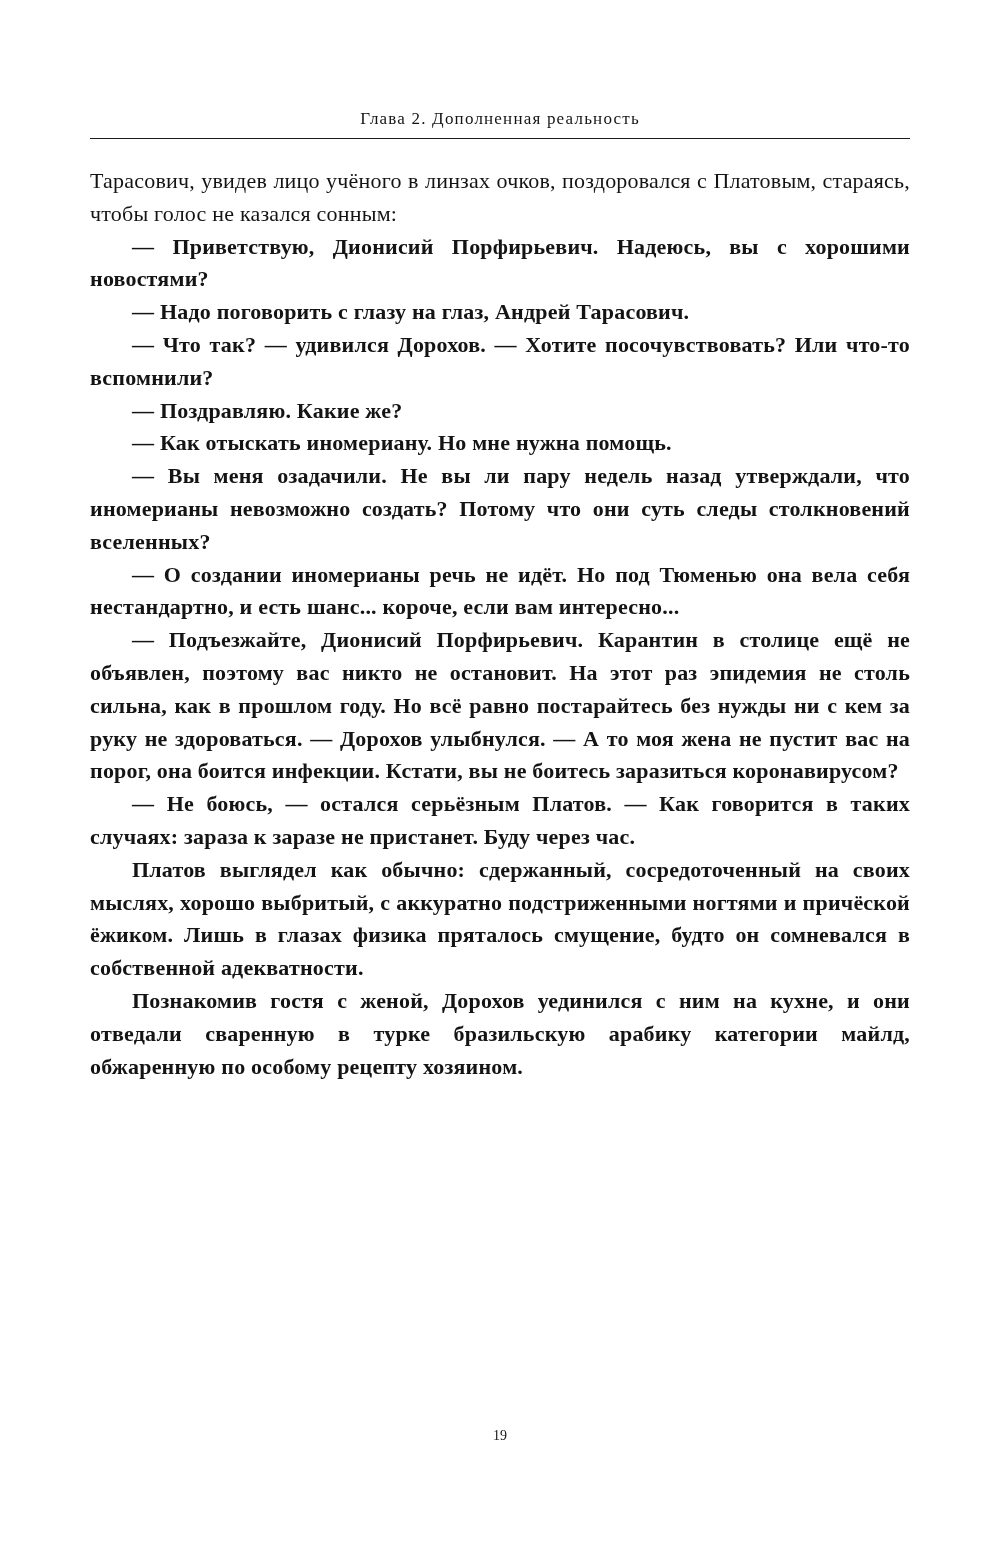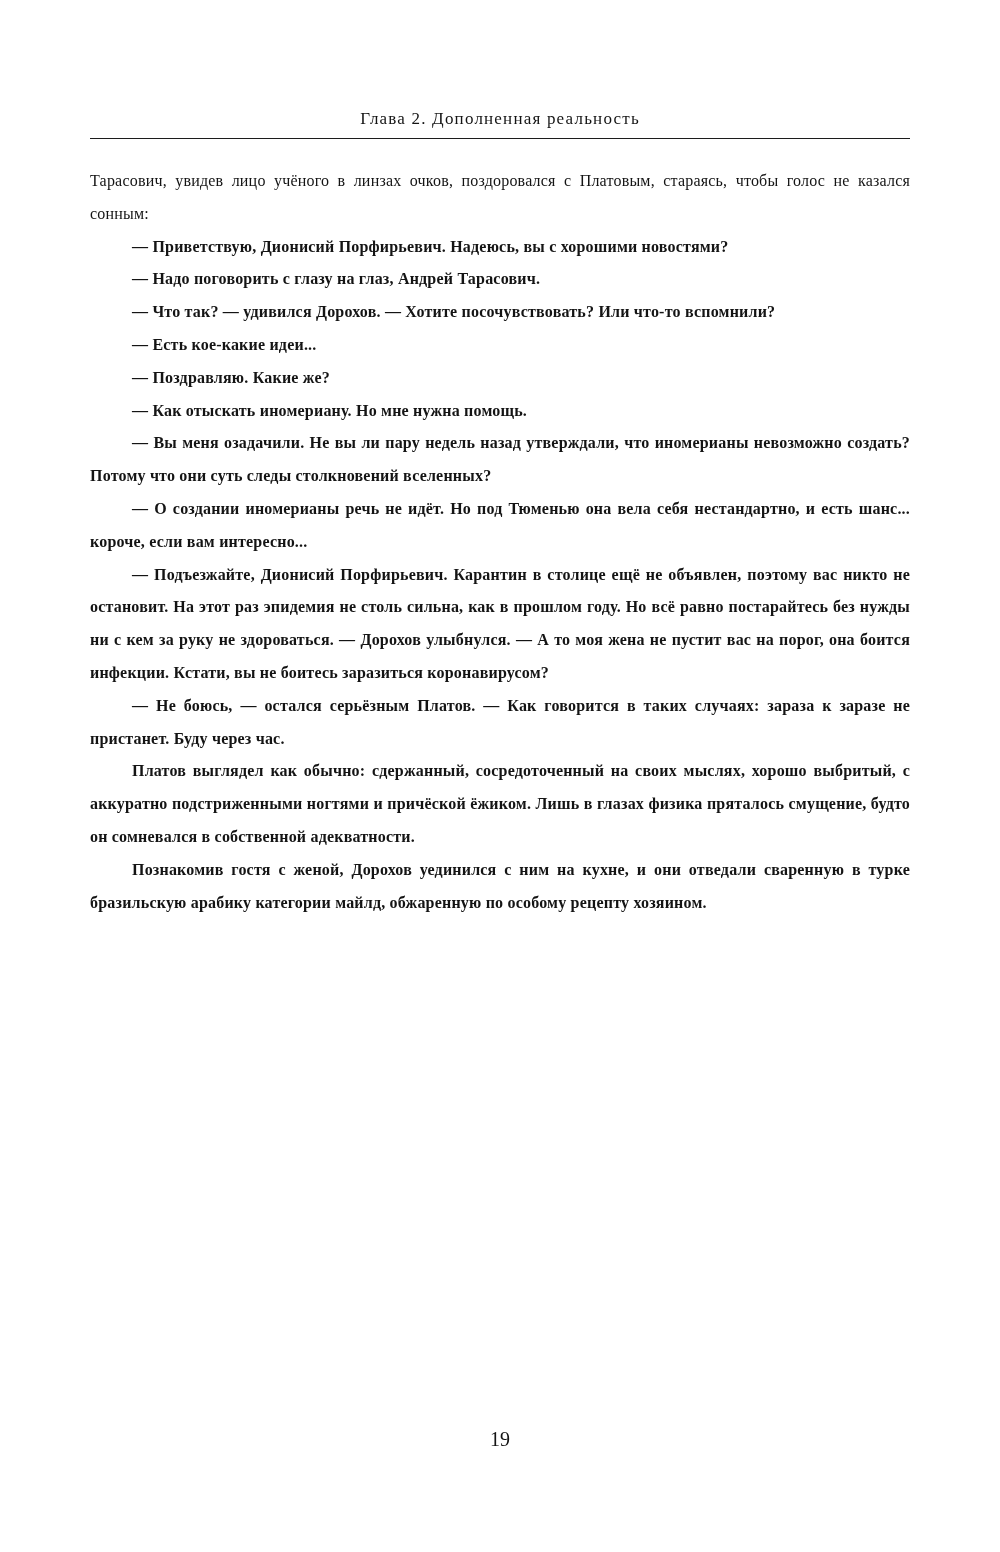--- a/index.html
+++ b/index.html
@@ -25,60 +25,59 @@
     color: #141414;
   }
   .header-rule {
     margin-top: 7px;
     border: none;
     border-top: 1.5px solid #1c1c1c;
     height: 0;
   }
   .page-body {
     margin-top: 26px;
-    font-size: 16px;
+    font-size: 22px;
     line-height: 32.8px;
     text-align: justify;
     letter-spacing: 0.2px;
     hyphens: auto;
     -webkit-hyphens: auto;
   }
   .page-body p {
     margin: 0;
     padding: 0;
   }
   .page-body p.indent {
     text-indent: 42px;
     font-weight: bold;
   }
   .page-number {
     position: absolute;
     top: 1428px;
     left: 0;
     right: 0;
     text-align: center;
-    font-size: 20px;
+    font-size: 14px;
     color: #141414;
   }
 </style>
 </head>
 <body>
 
 <div class="page">
   <div>
     <div class="chapter-header-title">Глава 2. Дополненная реальность</div>
     <hr class="header-rule">
   </div>
 
   <div class="page-body">
       <p class="no-indent">Тарасович, увидев лицо учёного в линзах очков, поздоровался с Платовым, стараясь, чтобы голос не казался сонным:</p>
       <p class="indent">— Приветствую, Дионисий Порфирьевич. Надеюсь, вы с хорошими новостями?</p>
       <p class="indent">— Надо поговорить с глазу на глаз, Андрей Тарасович.</p>
       <p class="indent">— Что так? — удивился Дорохов. — Хотите посочувствовать? Или что-то вспомнили?</p>
-      <p class="indent">— Есть кое-какие идеи...</p>
       <p class="indent">— Поздравляю. Какие же?</p>
       <p class="indent">— Как отыскать иномериану. Но мне нужна помощь.</p>
       <p class="indent">— Вы меня озадачили. Не вы ли пару недель назад утверждали, что иномерианы невозможно создать? Потому что они суть следы столкновений вселенных?</p>
       <p class="indent">— О создании иномерианы речь не идёт. Но под Тюменью она вела себя нестандартно, и есть шанс... короче, если вам интересно...</p>
       <p class="indent">— Подъезжайте, Дионисий Порфирьевич. Карантин в столице ещё не объявлен, поэтому вас никто не остановит. На этот раз эпидемия не столь сильна, как в прошлом году. Но всё равно постарайтесь без нужды ни с кем за руку не здороваться. — Дорохов улыбнулся. — А то моя жена не пустит вас на порог, она боится инфекции. Кстати, вы не боитесь заразиться коронавирусом?</p>
       <p class="indent">— Не боюсь, — остался серьёзным Платов. — Как говорится в таких случаях: зараза к заразе не пристанет. Буду через час.</p>
       <p class="indent">Платов выглядел как обычно: сдержанный, сосредоточенный на своих мыслях, хорошо выбритый, с аккуратно подстриженными ногтями и причёской ёжиком. Лишь в глазах физика пряталось смущение, будто он сомневался в собственной адекватности.</p>
       <p class="indent">Познакомив гостя с женой, Дорохов уединился с ним на кухне, и они отведали сваренную в турке бразильскую арабику категории майлд, обжаренную по особому рецепту хозяином.</p>
     </div>
 

